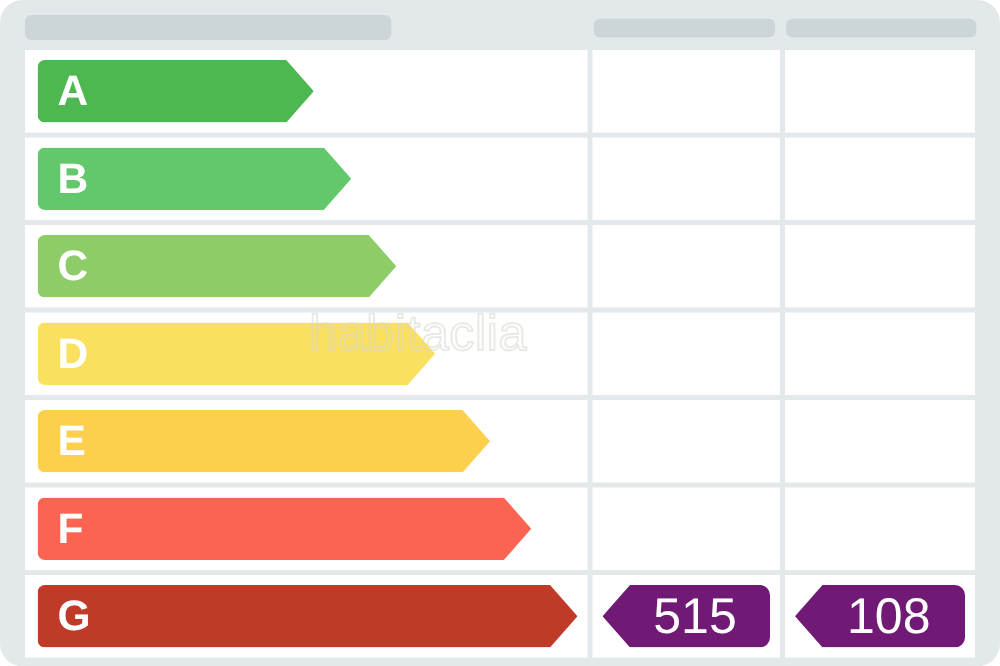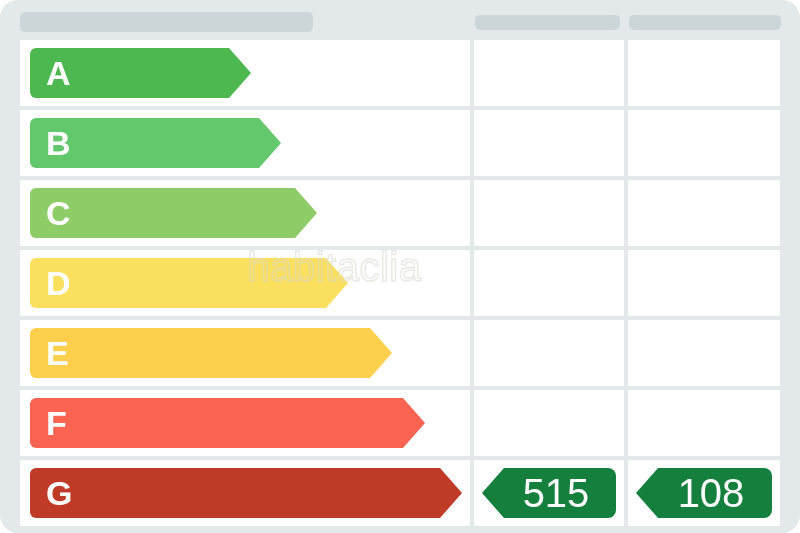--- a/index.html
+++ b/index.html
@@ -66,21 +66,21 @@
     font-weight:bold;
     line-height:1;
     margin-left:16px;
     letter-spacing:0px;
     font-family:"Liberation Sans","DejaVu Sans",sans-serif;
   }
 
   
   .badge{
     position:absolute;top:8px;left:8px;height:50px;
-    background:#15803d;
+    background:#701a75;
     border-radius:0 8px 8px 0;
     -webkit-clip-path:polygon(22px 0, 100% 0, 100% 100%, 22px 100%, 0 50%);
     clip-path:polygon(22px 0, 100% 0, 100% 100%, 22px 100%, 0 50%);
     display:flex;align-items:center;justify-content:center;
     color:#ffffff;
     font-size:40px;
     line-height:1;
     padding-left:14px;
     box-sizing:border-box;
     font-family:"Liberation Sans","DejaVu Sans",sans-serif;

